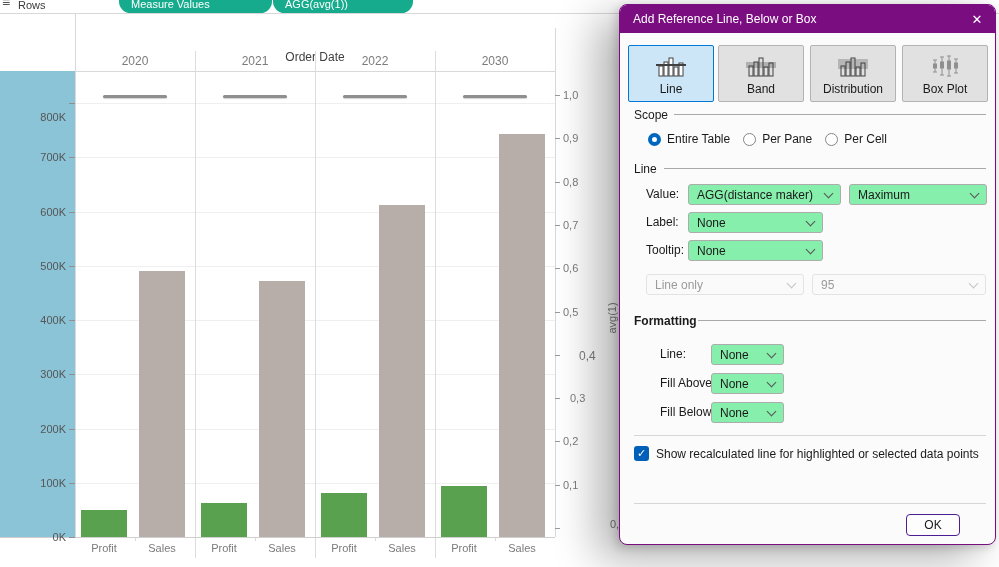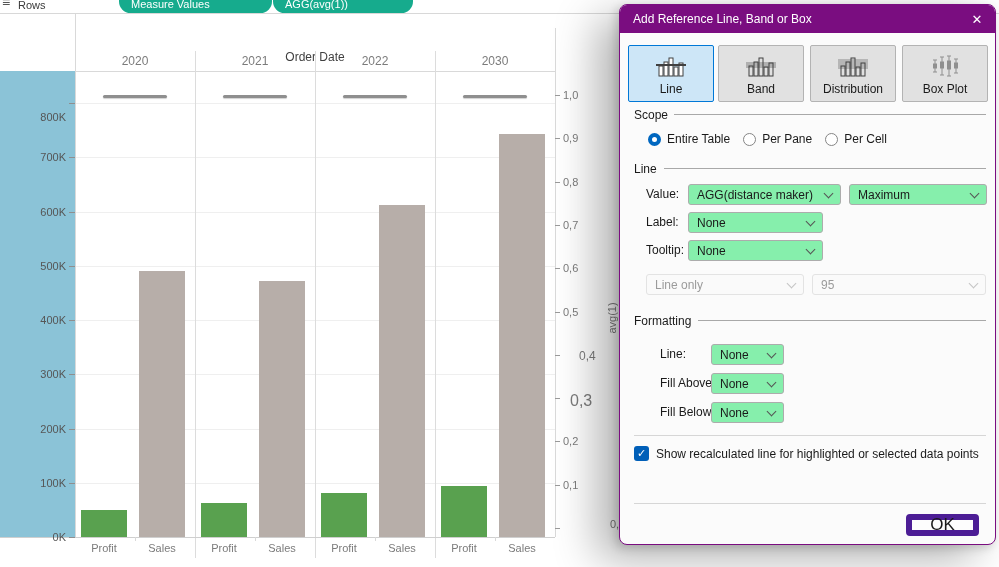--- a/index.html
+++ b/index.html
@@ -39,22 +39,22 @@
   .chev{width:6px;height:6px;border-right:1.2px solid #555;border-bottom:1.2px solid #555;
        transform:rotate(45deg);margin-top:-3px;flex:none;}
   .combo.disabled{background:#fafafa;border-color:#e3e3e3;color:#9b9b9b;}
   .combo.disabled .chev{border-color:#c4c4c4;}
   .radio-row{position:absolute;left:28px;top:127px;display:flex;gap:13px;align-items:center;}
   .radio-opt{display:flex;align-items:center;gap:6px;}
   .radio{width:13px;height:13px;border-radius:50%;border:1px solid #858585;background:#fff;box-sizing:border-box;flex:none;}
   .radio.sel{border:4px solid #0067C0;}
   .check{position:absolute;left:14px;top:441px;width:15px;height:15px;background:#005FB8;border-radius:3px;
        color:#fff;font-size:11px;display:flex;align-items:center;justify-content:center;}
-  .ok{position:absolute;left:286px;top:509px;width:73px;height:22px;background:#fdfdfd;border:6px solid #4c1d95;
-       border-radius:4px;display:flex;align-items:center;justify-content:center;font-size:17px;box-sizing:border-box;}
+  .ok{position:absolute;left:286px;top:509px;width:54px;height:22px;background:#fdfdfd;border:1px solid #4c1d95;
+       border-radius:4px;display:flex;align-items:center;justify-content:center;font-size:12px;box-sizing:border-box;}
 </style>
 </head>
 <body>
 
 <div class="app">
 
   <div class="shelf">
     <div class="hamburger">≡</div>
     <div class="rows-label">Rows</div>
     <div id="pills">
@@ -130,40 +130,40 @@
       <div style="position: absolute; left: 0px; top: 137.3px; width: 66px; text-align: right; font-size: 11px; color: rgb(86, 86, 86);">700K</div>
       <div style="position: absolute; left: 69px; top: 89px; width: 6px; height: 1px; background: rgb(143, 143, 143);"></div>
       <div style="position: absolute; left: 0px; top: 83px; width: 66px; text-align: right; font-size: 11px; color: rgb(86, 86, 86); margin-top: 14px;">800K</div>
       <div style="position: absolute; left: 555px; top: 514px; width: 5px; height: 1px; background: rgb(154, 154, 154);"></div>
       <div style="position: absolute; left: 563px; top: 504px; width: 32px; font-size: 11px; color: rgb(123, 123, 123); margin-left: 47px;">0,0</div>
       <div style="position: absolute; left: 555px; top: 470.7px; width: 5px; height: 1px; background: rgb(154, 154, 154);"></div>
       <div style="position: absolute; left: 563px; top: 464.7px; width: 32px; font-size: 11px; color: rgb(123, 123, 123);">0,1</div>
       <div style="position: absolute; left: 555px; top: 427.4px; width: 5px; height: 1px; background: rgb(154, 154, 154);"></div>
       <div style="position: absolute; left: 563px; top: 421.4px; width: 32px; font-size: 11px; color: rgb(123, 123, 123);">0,2</div>
       <div style="position: absolute; left: 555px; top: 384.1px; width: 5px; height: 1px; background: rgb(154, 154, 154);"></div>
-      <div style="position: absolute; left: 563px; top: 378.1px; width: 32px; font-size: 16px; color: rgb(123, 123, 123); padding-left: 7px;">0,3</div>
+      <div style="position: absolute; left: 563px; top: 378.1px; width: 32px; font-size: 11px; color: rgb(123, 123, 123); padding-left: 7px;">0,3</div>
       <div style="position: absolute; left: 555px; top: 340.8px; width: 5px; height: 1px; background: rgb(154, 154, 154);"></div>
       <div style="position: absolute; left: 563px; top: 334.8px; width: 32px; font-size: 12px; color: rgb(123, 123, 123); margin-left: 16px;">0,4</div>
       <div style="position: absolute; left: 555px; top: 297.5px; width: 5px; height: 1px; background: rgb(154, 154, 154);"></div>
       <div style="position: absolute; left: 563px; top: 291.5px; width: 32px; font-size: 11px; color: rgb(123, 123, 123);">0,5</div>
       <div style="position: absolute; left: 555px; top: 254.2px; width: 5px; height: 1px; background: rgb(154, 154, 154);"></div>
       <div style="position: absolute; left: 563px; top: 248.2px; width: 32px; font-size: 11px; color: rgb(123, 123, 123);">0,6</div>
       <div style="position: absolute; left: 555px; top: 210.9px; width: 5px; height: 1px; background: rgb(154, 154, 154);"></div>
       <div style="position: absolute; left: 563px; top: 204.9px; width: 32px; font-size: 11px; color: rgb(123, 123, 123);">0,7</div>
       <div style="position: absolute; left: 555px; top: 167.6px; width: 5px; height: 1px; background: rgb(154, 154, 154);"></div>
       <div style="position: absolute; left: 563px; top: 161.6px; width: 32px; font-size: 11px; color: rgb(123, 123, 123);">0,8</div>
       <div style="position: absolute; left: 555px; top: 124.3px; width: 5px; height: 1px; background: rgb(154, 154, 154);"></div>
       <div style="position: absolute; left: 563px; top: 118.3px; width: 32px; font-size: 11px; color: rgb(123, 123, 123);">0,9</div>
       <div style="position: absolute; left: 555px; top: 81px; width: 5px; height: 1px; background: rgb(154, 154, 154);"></div>
       <div style="position: absolute; left: 563px; top: 75px; width: 32px; font-size: 11px; color: rgb(123, 123, 123);">1,0</div>
     </div>
 
   <div class="dlg">
     <div class="dlg-title">
-      <span>Add Reference Line, Band or Box</span>
+      <span>Add Reference Line, Below or Box</span>
     </div>
     <div class="dlg-close">✕</div>
 
     <div class="type-btn sel" style="left:8px;">
       <svg class="type-icon" width="30" height="24" viewBox="0 0 30 24">
         <rect x="3" y="12" width="4" height="10" fill="#fff" stroke="#404040"></rect>
         <rect x="8" y="8" width="4" height="14" fill="#fff" stroke="#404040"></rect>
         <rect x="13" y="4" width="4" height="18" fill="#fff" stroke="#404040"></rect>
         <rect x="18" y="13" width="4" height="9" fill="#fff" stroke="#404040"></rect>
         <rect x="23" y="9" width="4" height="13" fill="#fff" stroke="#404040"></rect>
@@ -261,21 +261,21 @@
 
     <div class="combo disabled" style="left:26px;top:269px;width:158px;">
       <span>Line only</span>
       <span class="chev"></span>
     </div>
     <div class="combo disabled" style="left:192px;top:269px;width:174px;">
       <span>95</span>
       <span class="chev"></span>
     </div>
 
-    <div class="group-label" style="left:14px;top:309px;">Formatting</div>
+    <div class="group-label" style="left:14px;top:309px;font-weight:bold;">Formatting</div>
     <div class="rule" style="left:78px;top:315px;width:288px;"></div>
 
     <div class="lbl" style="left:40px;top:342px;">Line:</div>
     <div class="combo" style="left:91px;top:339px;width:73px;">
       <span>None</span>
       <span class="chev"></span>
     </div>
     <div class="lbl" style="left:40px;top:371px;">Fill Above:</div>
     <div class="combo" style="left:91px;top:368px;width:73px;">
       <span>None</span>

